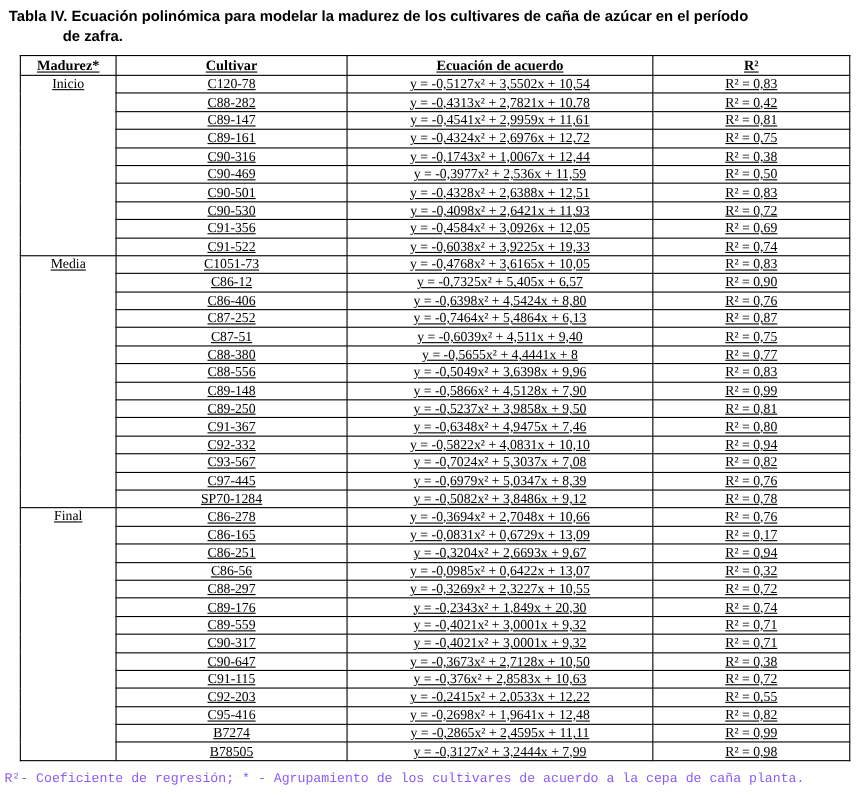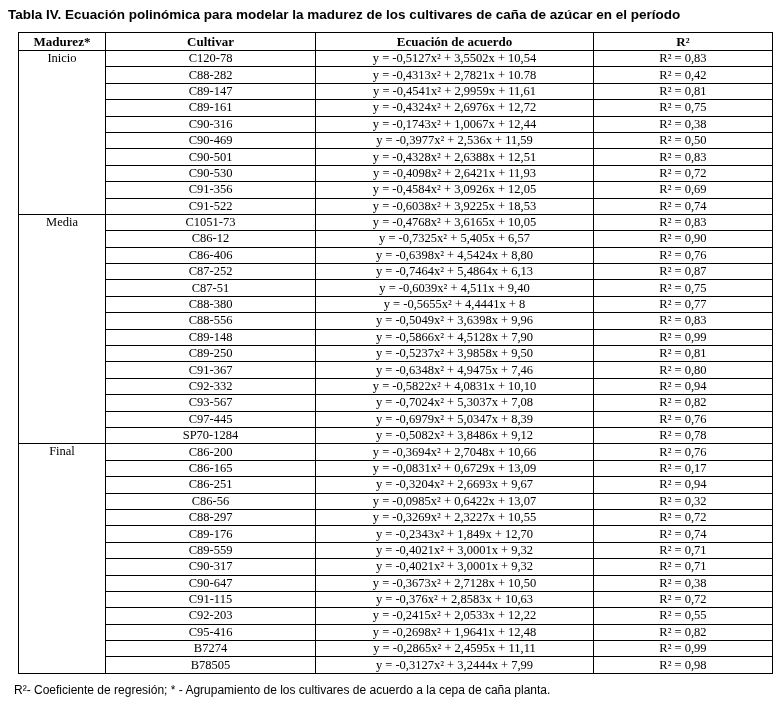--- a/index.html
+++ b/index.html
@@ -25,20 +25,21 @@
     padding-left: 49px;
   }
   table.data-table {
     border-collapse: collapse;
     table-layout: fixed;
     margin: 8px 0 0 18px;
     width: 754px;
     font-family: "Liberation Serif", serif;
     font-size: 12.5px;
     color: #000000;
+    text-decoration: underline;
   }
   table.data-table th,
   table.data-table td {
     border: 1px solid #000000;
     padding: 0 2px;
     overflow: hidden;
     white-space: nowrap;
   }
   table.data-table th {
     height: 17px;
@@ -55,31 +56,32 @@
     text-align: left;
     vertical-align: top;
     padding-left: 6px;
     padding-top: 1px;
   }
   col.c-madurez  { width: 87px;  }
   col.c-cultivar { width: 210px; }
   col.c-ecuacion { width: 278px; }
   col.c-r2       { width: 179px; }
   .footnote {
-    margin: 9px 0 0 14px;
-    font-family: Liberation Sans, sans-serif;
+    margin: 9px 0 0 4px;
+    font-family: Liberation Mono, monospace;
     font-size: 12px;
-    color: #000000;
+    color: #8b5cf6;
   }
 </style>
 </head>
 <body>
 
 <div class="title-block">
   <div class="title-line1">Tabla IV. Ecuación polinómica para modelar la madurez de los cultivares de caña de azúcar en el período</div>
+  <div class="title-line2">de zafra.</div>
 </div>
 
 <table class="data-table">
   <colgroup>
     <col class="c-madurez">
     <col class="c-cultivar">
     <col class="c-ecuacion">
     <col class="c-r2">
   </colgroup>
   <thead>
@@ -132,21 +134,21 @@
         <td>y = -0,4098x² + 2,6421x + 11,93</td>
         <td>R² = 0,72</td>
       </tr>
       <tr>
         <td>C91-356</td>
         <td>y = -0,4584x² + 3,0926x + 12,05</td>
         <td>R² = 0,69</td>
       </tr>
       <tr>
         <td>C91-522</td>
-        <td>y = -0,6038x² + 3,9225x + 18,53</td>
+        <td>y = -0,6038x² + 3,9225x + 19,33</td>
         <td>R² = 0,74</td>
       </tr>
       <tr>
         <td class="madurez" rowspan="14">Media</td>
         <td>C1051-73</td>
         <td>y = -0,4768x² + 3,6165x + 10,05</td>
         <td>R² = 0,83</td>
       </tr>
       <tr>
         <td>C86-12</td>
@@ -208,21 +210,21 @@
         <td>y = -0,6979x² + 5,0347x + 8,39</td>
         <td>R² = 0,76</td>
       </tr>
       <tr>
         <td>SP70-1284</td>
         <td>y = -0,5082x² + 3,8486x + 9,12</td>
         <td>R² = 0,78</td>
       </tr>
       <tr>
         <td class="madurez" rowspan="14">Final</td>
-        <td>C86-200</td>
+        <td>C86-278</td>
         <td>y = -0,3694x² + 2,7048x + 10,66</td>
         <td>R² = 0,76</td>
       </tr>
       <tr>
         <td>C86-165</td>
         <td>y = -0,0831x² + 0,6729x + 13,09</td>
         <td>R² = 0,17</td>
       </tr>
       <tr>
         <td>C86-251</td>
@@ -234,21 +236,21 @@
         <td>y = -0,0985x² + 0,6422x + 13,07</td>
         <td>R² = 0,32</td>
       </tr>
       <tr>
         <td>C88-297</td>
         <td>y = -0,3269x² + 2,3227x + 10,55</td>
         <td>R² = 0,72</td>
       </tr>
       <tr>
         <td>C89-176</td>
-        <td>y = -0,2343x² + 1,849x + 12,70</td>
+        <td>y = -0,2343x² + 1,849x + 20,30</td>
         <td>R² = 0,74</td>
       </tr>
       <tr>
         <td>C89-559</td>
         <td>y = -0,4021x² + 3,0001x + 9,32</td>
         <td>R² = 0,71</td>
       </tr>
       <tr>
         <td>C90-317</td>
         <td>y = -0,4021x² + 3,0001x + 9,32</td>

